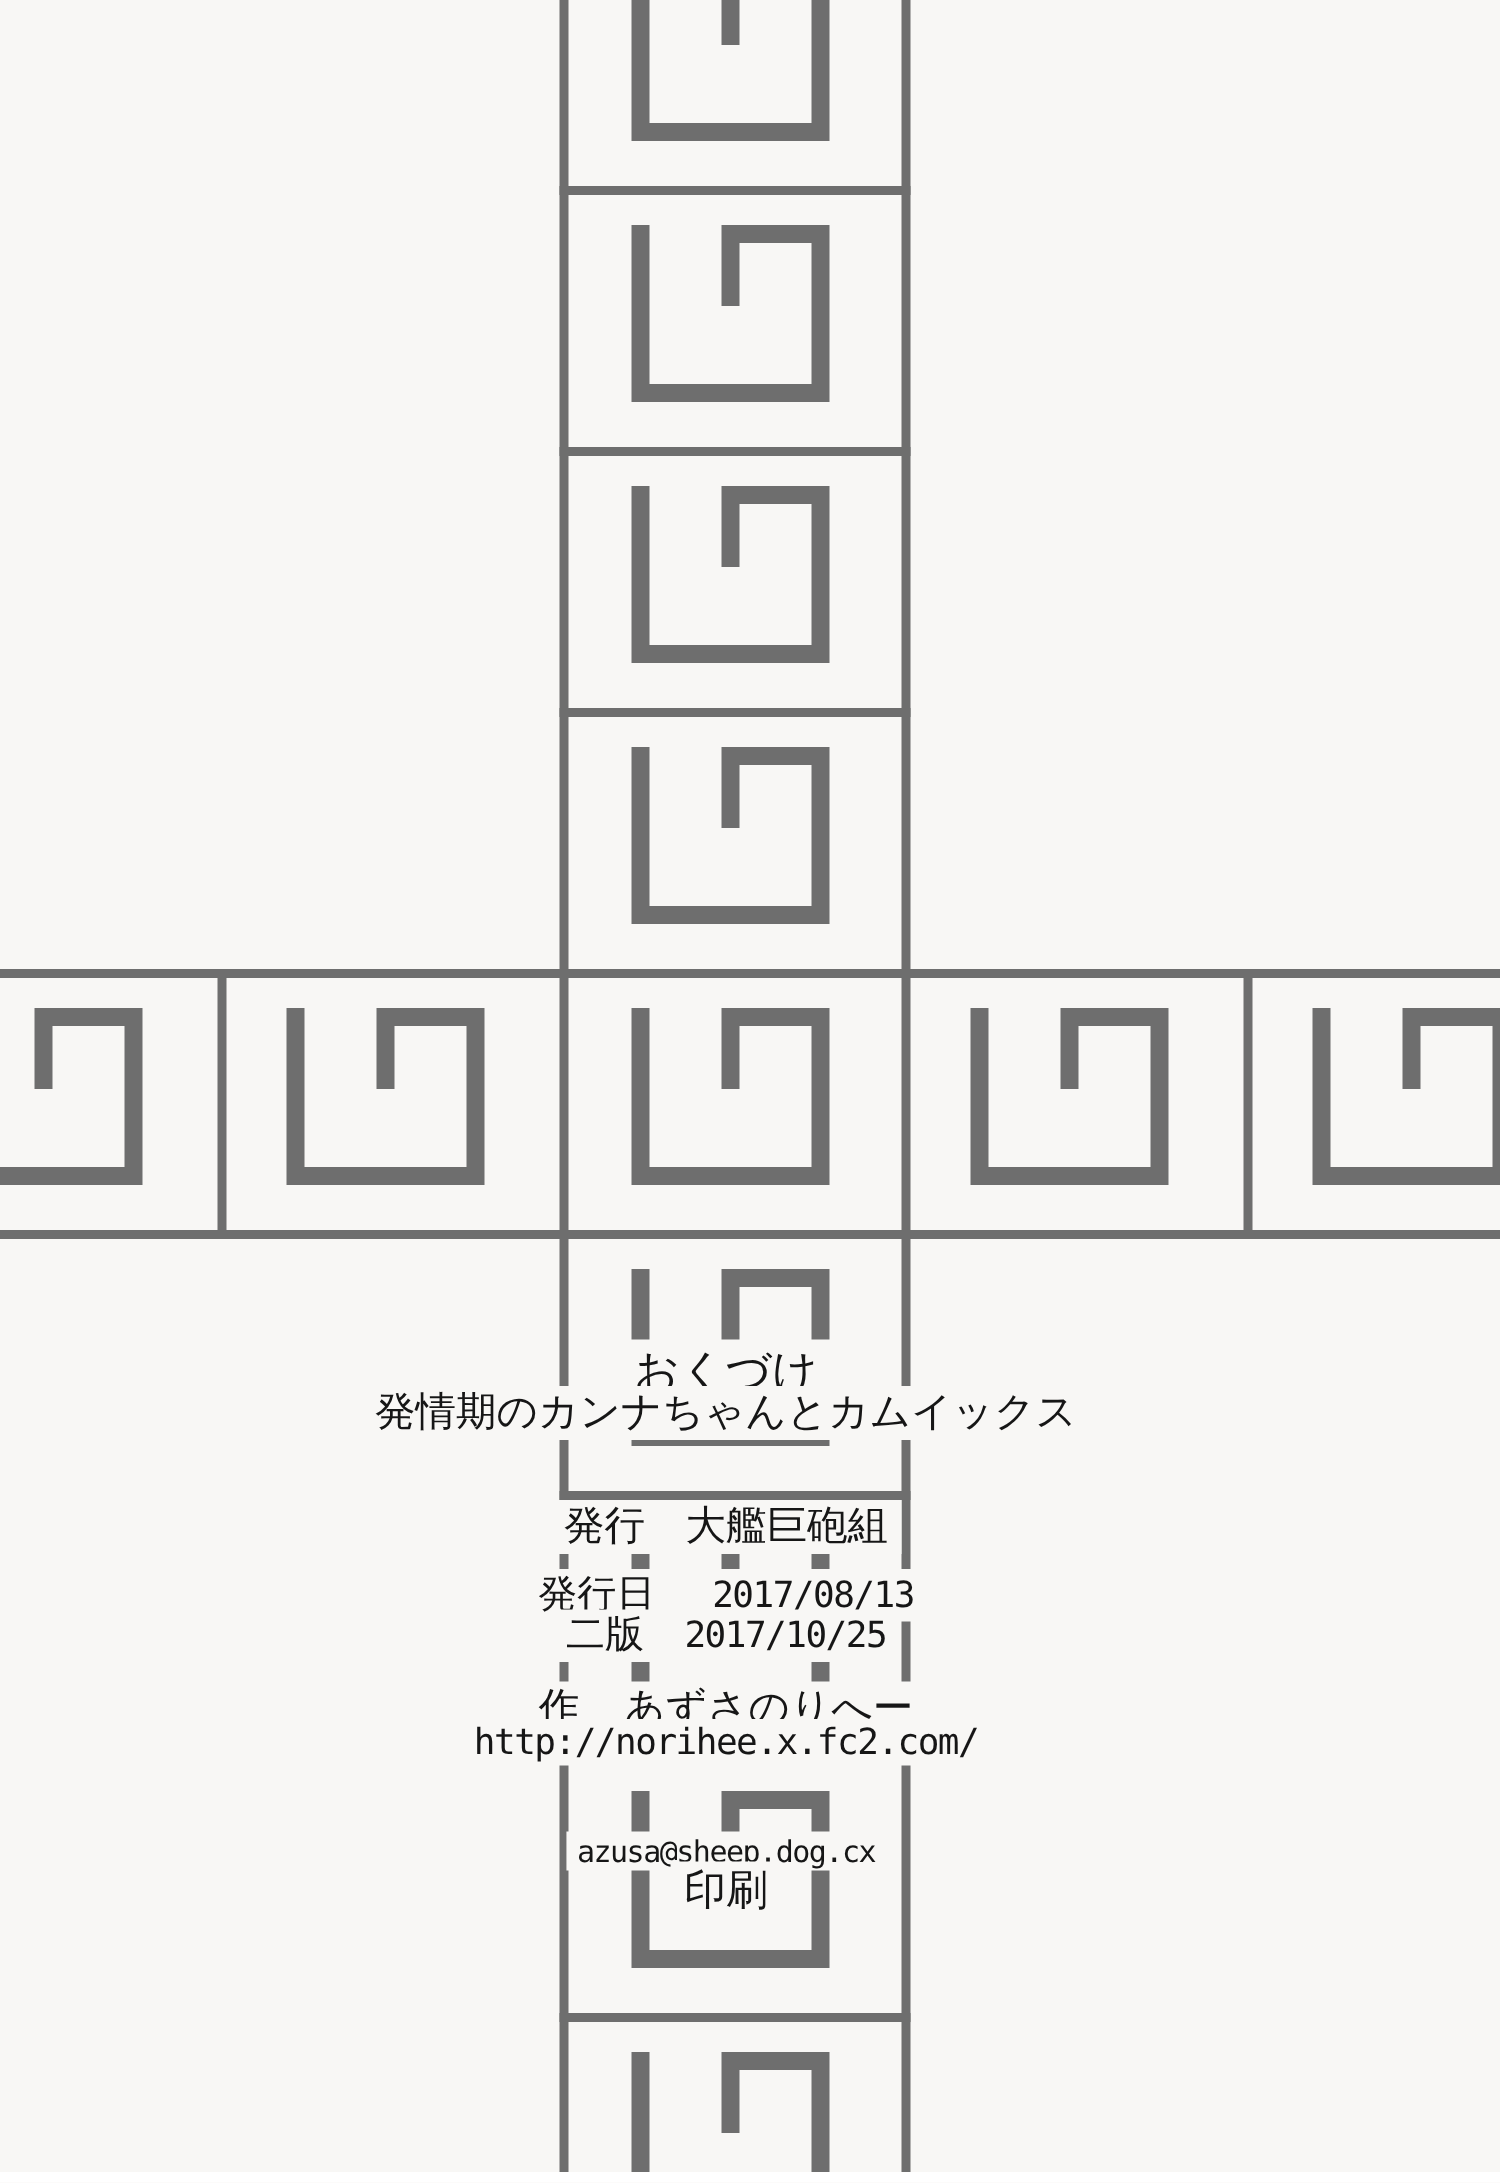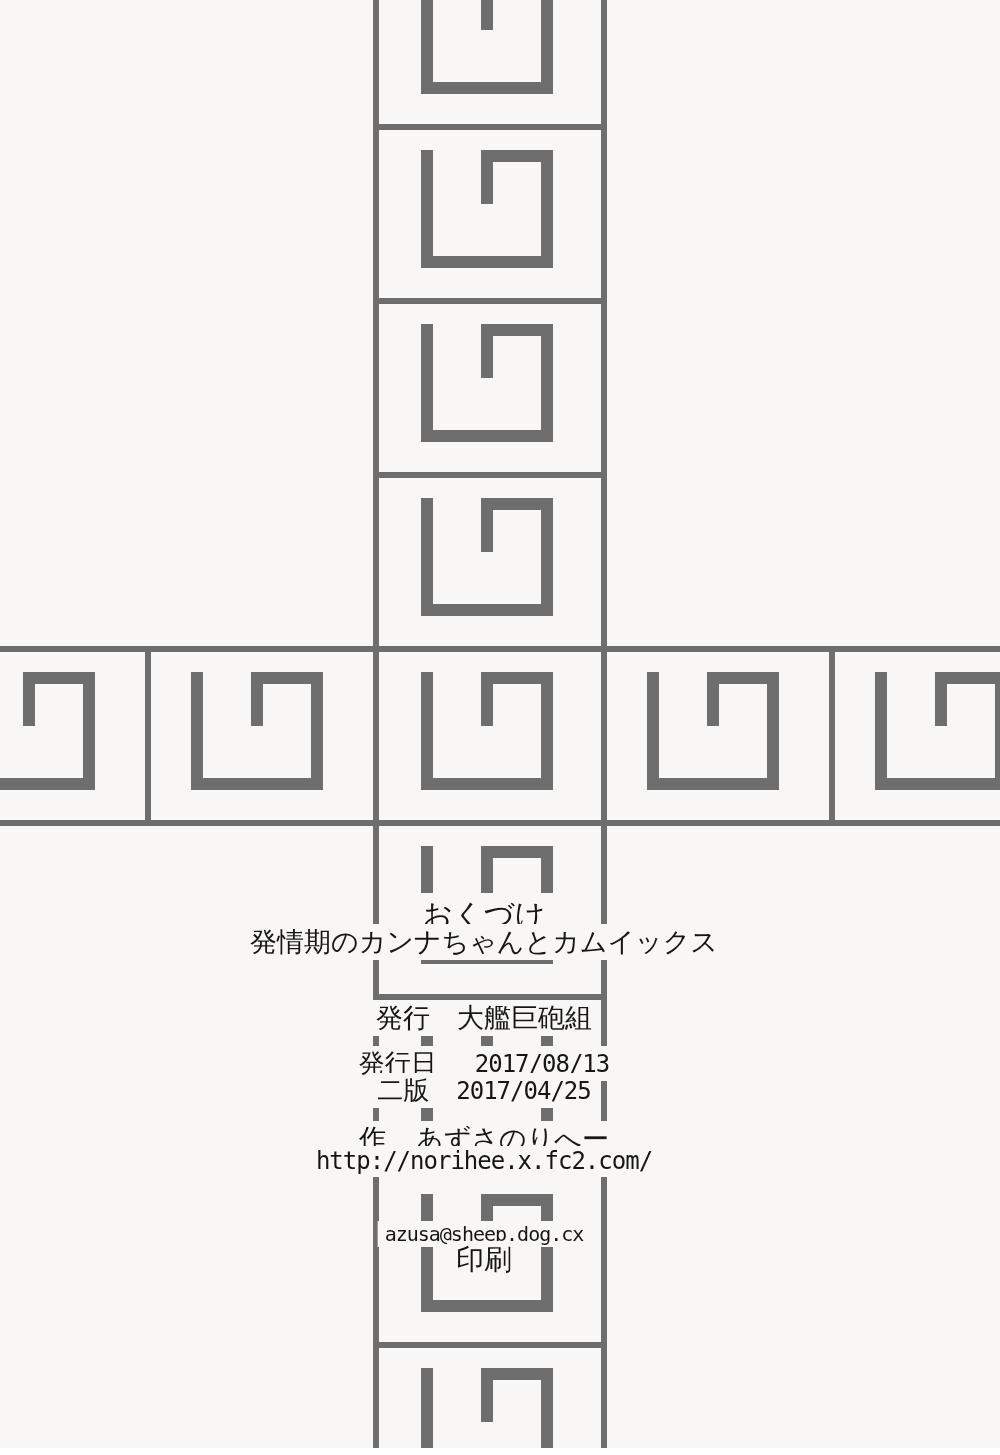--- a/index.html
+++ b/index.html
@@ -140,21 +140,21 @@
       <span>大艦巨砲組</span>
     </div>
 
     <div class="tline l-pubdate jp">
       <span>発行日</span>
       <span class="mono date-val">2017/08/13</span>
     </div>
 
     <div class="tline l-edition jp">
       <span>二版</span>
-      <span class="mono date-val">2017/04/25</span>
+      <span class="mono date-val">2017/10/25</span>
     </div>
 
     <div class="tline l-author jp">
       <span>作</span>
       <span>あずさのりへー</span>
     </div>
 
     <div class="tline l-web mono">
       <span>http://norihee.x.fc2.com/</span>
     </div>

